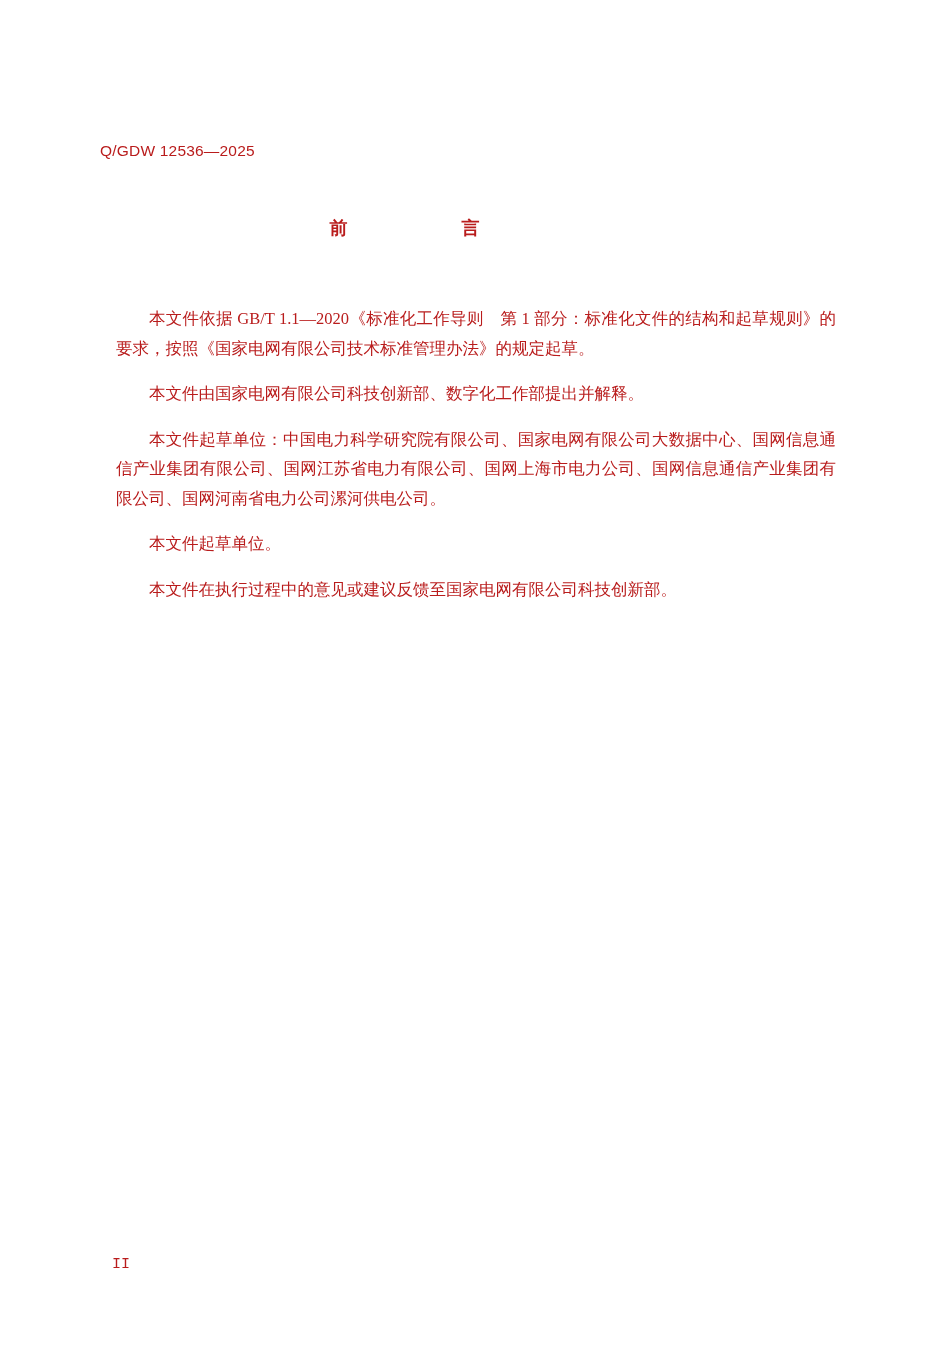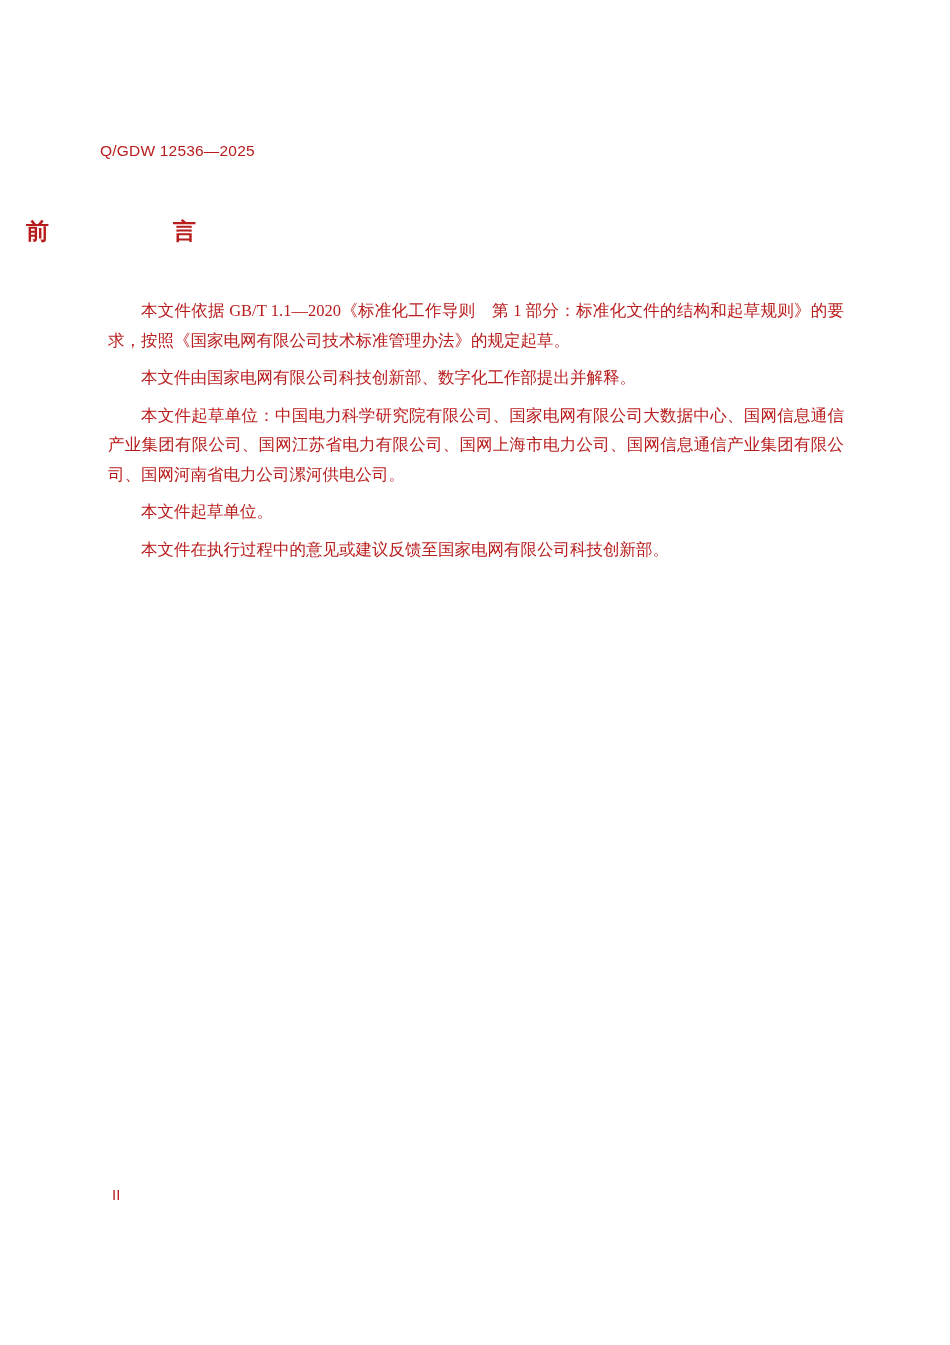--- a/index.html
+++ b/index.html
@@ -23,47 +23,47 @@
     font-family: "Liberation Sans", sans-serif;
     font-size: 15.5px;
     letter-spacing: 0.2px;
     white-space: nowrap;
   }
   .doc-title {
     position: absolute;
     top: 216px;
     left: 0;
     width: 809px;
-    text-align: left;
+    text-align: center;
     font-family: "DejaVu Serif", "Liberation Serif", serif;
-    font-size: 23px;
+    font-size: 18px;
     font-weight: bold;
     letter-spacing: 26px;
     text-indent: 26px;
   }
   .body-block {
     position: absolute;
     top: 288px;
     left: 100px;
     width: 752px;
     font-size: 16.5px;
     line-height: 29.5px;
     text-align: justify;
     text-justify: inter-ideograph;
   }
   .para {
-    margin: 8px;
+    margin: 16px;
     text-indent: 2em;
     font-family: Liberation Serif, serif;
   }
   .page-number {
     position: absolute;
-    top: 1186px;
+    top: 1256px;
     left: 112px;
-    font-family: Liberation Sans, sans-serif;
+    font-family: Liberation Mono, monospace;
     font-size: 15px;
   }
 </style>
 </head>
 <body>
 
 <div class="page">
 
   <div class="header-code">Q/GDW 12536—2025</div>
 

